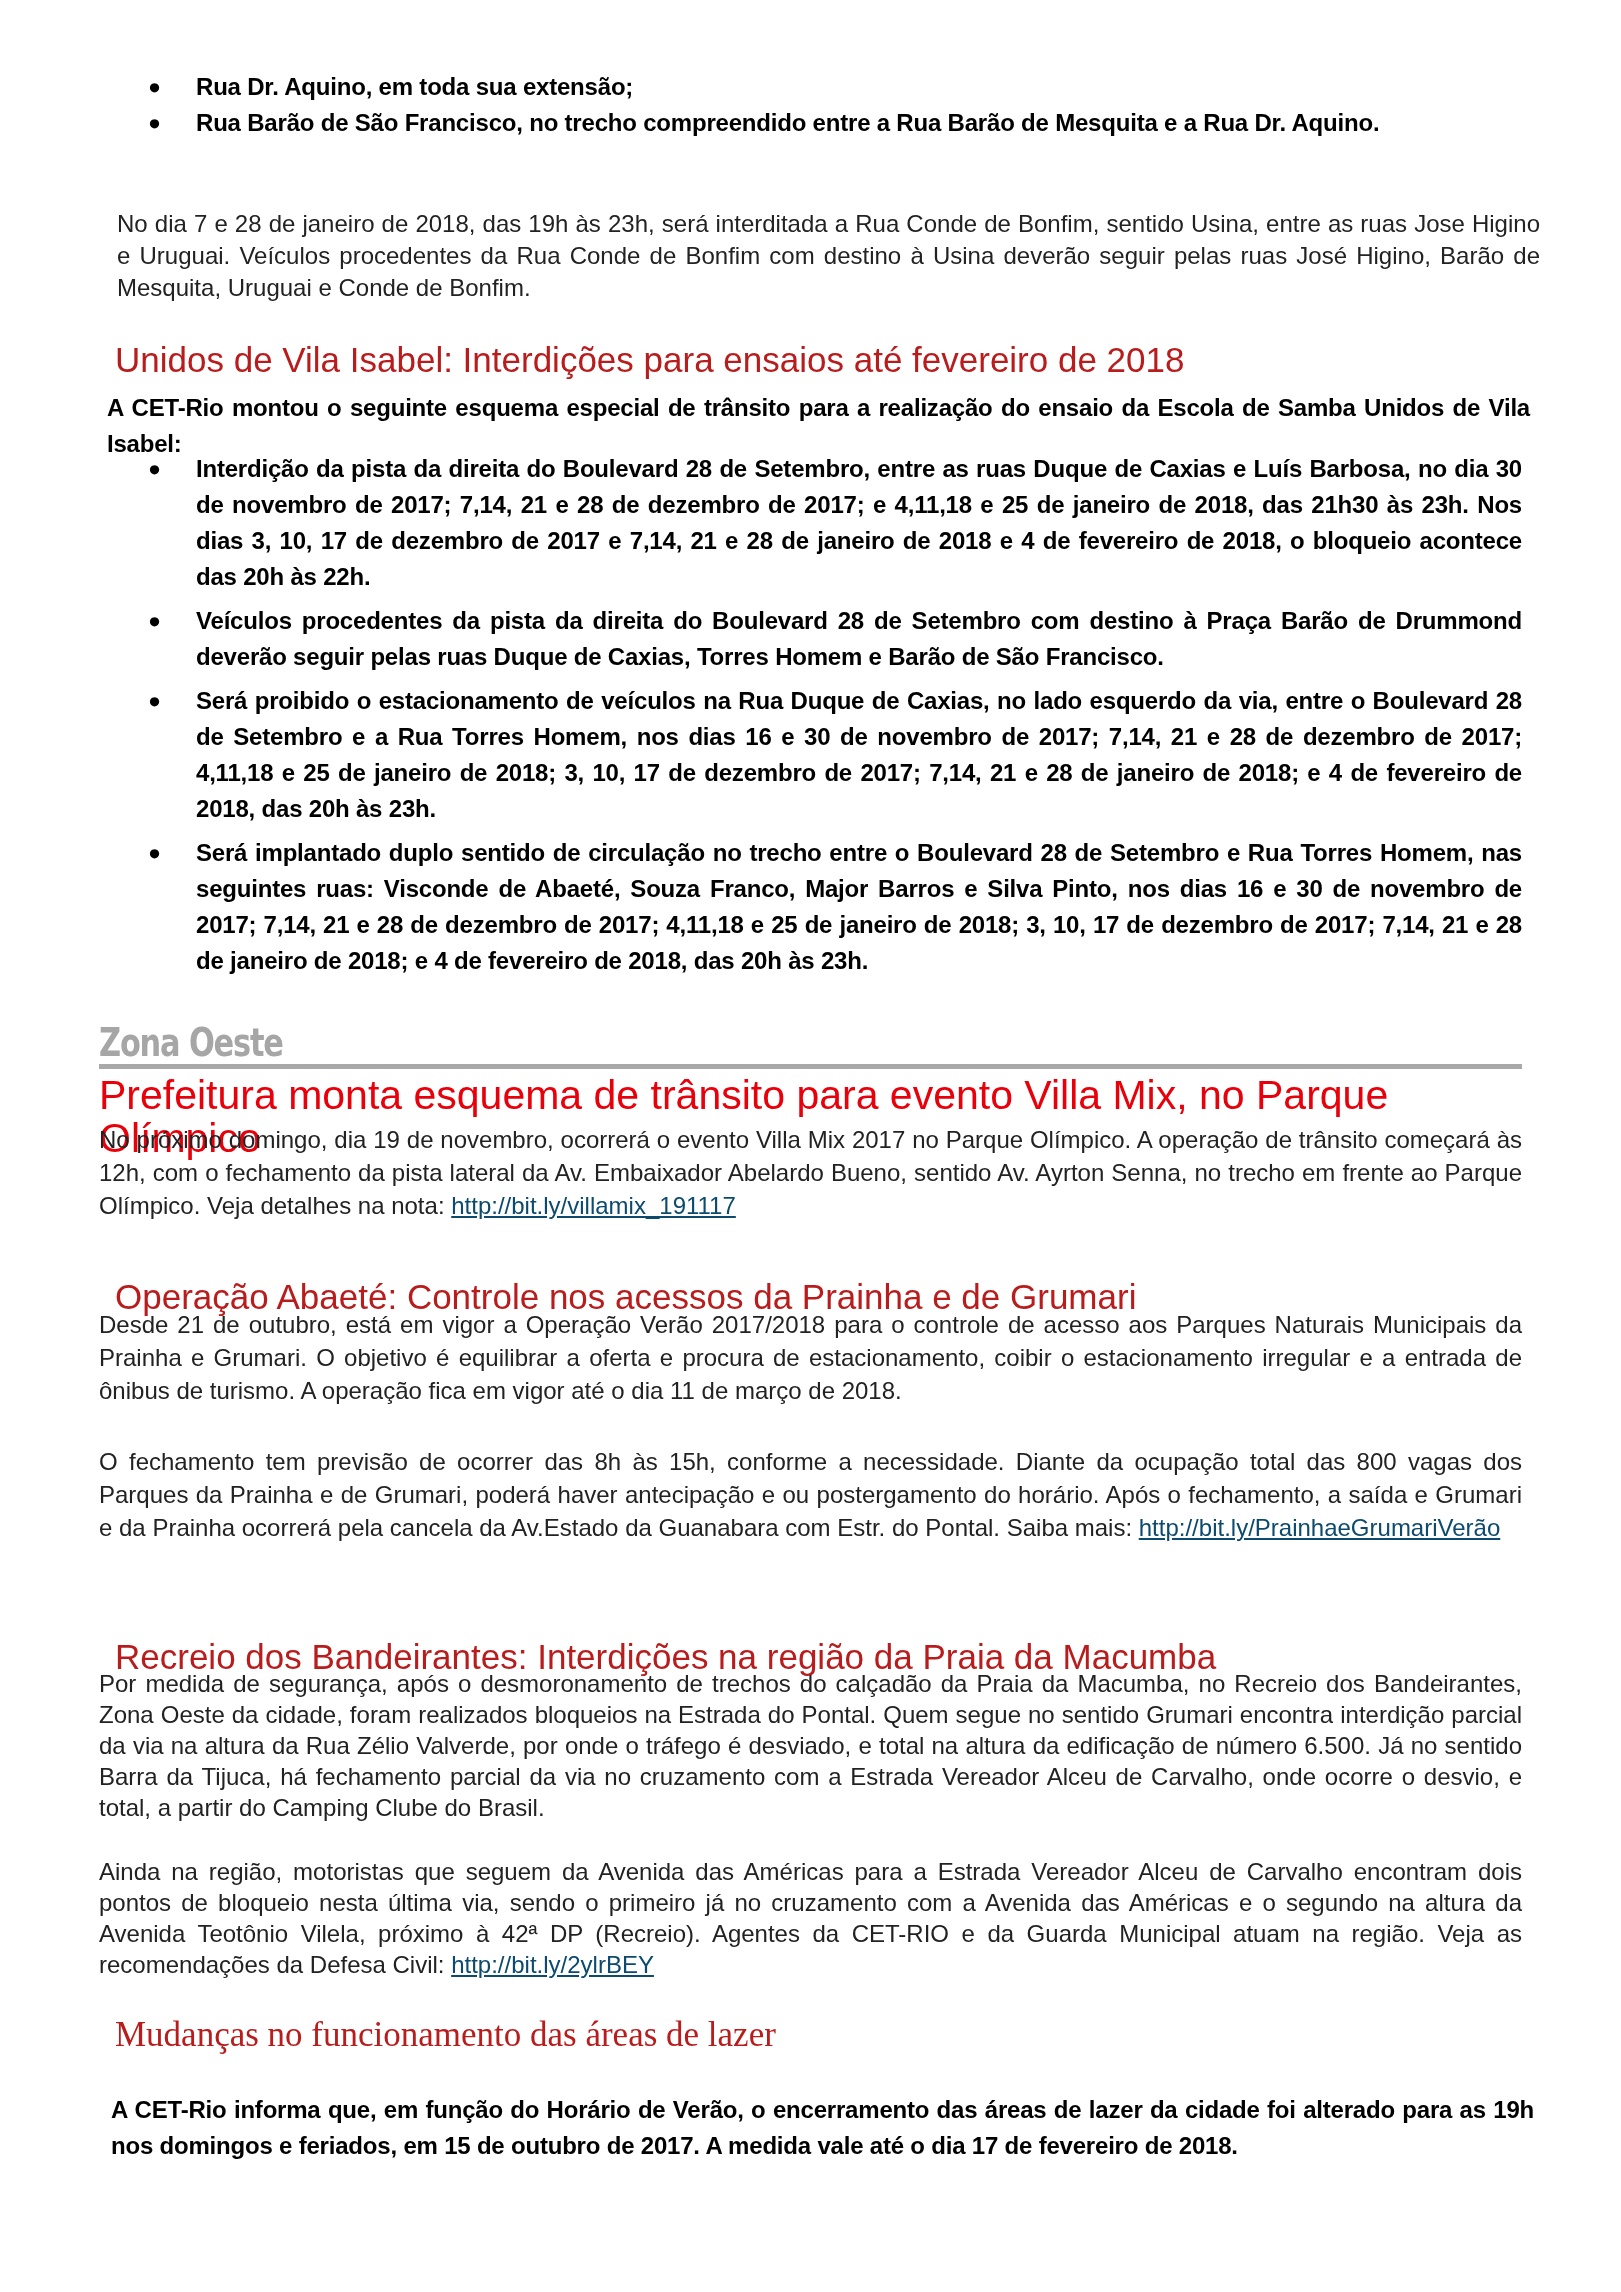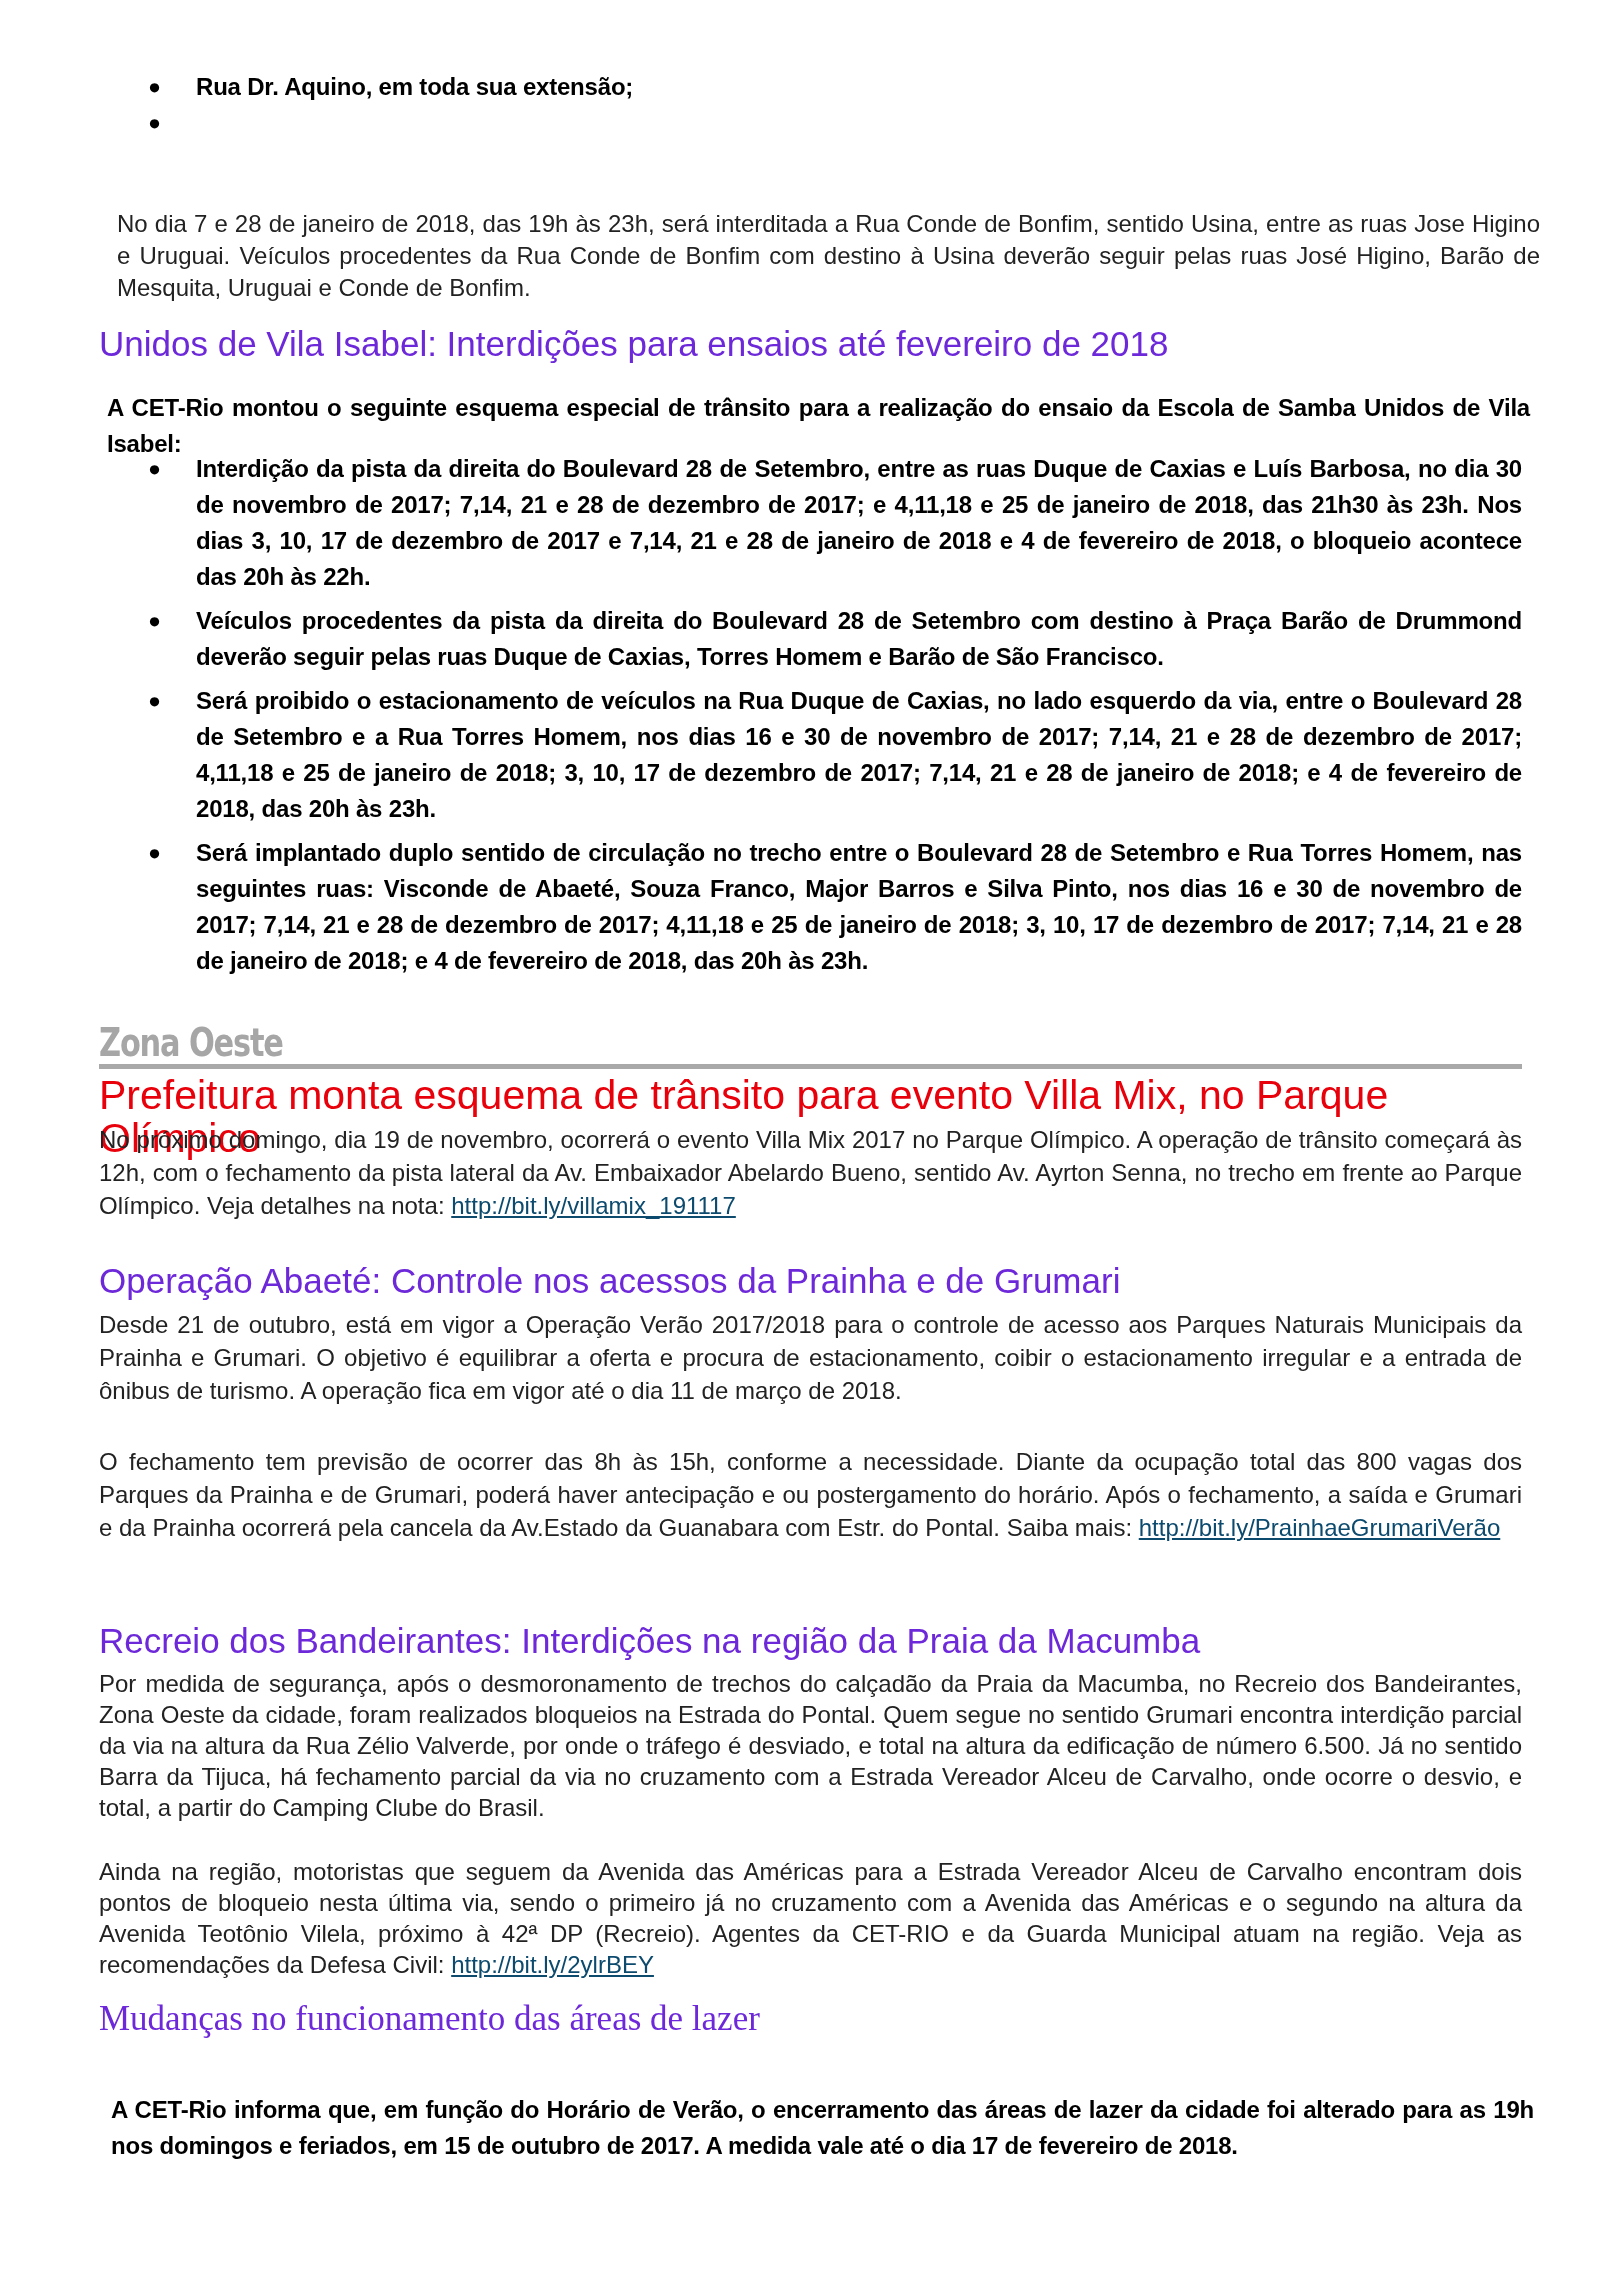--- a/index.html
+++ b/index.html
@@ -6,34 +6,34 @@
   body { width: 1621px; height: 2293px; position: relative; overflow: hidden; }
   .page { position: absolute; left: 99px; top: 0; width: 1423px; font-family: "Liberation Sans", sans-serif; color: #111; }
   .blk { position: absolute; left: 0; width: 1423px; }
   .bold-text { font-weight: bold; font-size: 24px; line-height: 36px; color: #000; letter-spacing: -0.2px; }
   .body-text { font-size: 24px; line-height: 32px; color: #222; text-align: justify; text-align-last: left; }
   .bold-just { font-weight: bold; font-size: 24px; line-height: 36px; color: #000; text-align: justify; text-align-last: left; letter-spacing: -0.2px; }
   .bullets { list-style: none; margin: 0; padding: 0; }
   .bullets li { position: relative; padding-left: 97px; }
   .bullets li .dot { position: absolute; left: 49px; top: 0; font-size: 21.6px; }
   .bl { text-align: justify; text-align-last: left; margin-top: 8px; }
-  .h-blue { font-size: 35px; line-height: 43px; color: #6d28d9; font-weight: normal; margin: 0; }
+  .h-blue { font-size: 35px; line-height: 43px; color: #b91c1c; font-weight: normal; margin: 16px; }
   .h-red { font-size: 41px; line-height: 43px; color: #e8000b; font-weight: normal; margin: 0; }
   .zona { font-family: "DejaVu Sans", sans-serif; font-weight: bold; font-size: 39px; line-height: 47px; color: #a6a6a6; letter-spacing: -1.5px; transform: scaleX(0.78); transform-origin: left; }
   .rule { position: absolute; left: 0; width: 1423px; height: 4.9px; background: #a9a9a9; }
   a.lnk { color: #0c4a6e; text-decoration: underline; }
 </style>
 </head>
 <body>
 
 <div class="page">
 
   <ul class="blk bullets bold-text" style="top:69px;">
     <li><span class="dot">●</span><span>Rua Dr. Aquino, em toda sua extensão;</span></li>
-    <li><span class="dot">●</span></li>
+    <li><span class="dot">●</span><span>Rua Barão de São Francisco, no trecho compreendido entre a Rua Barão de Mesquita e a Rua Dr. Aquino.</span></li>
   </ul>
 
   <p class="blk body-text" style="top:190px; margin:18px;">No dia 7 e 28 de janeiro de 2018, das 19h às 23h, será interditada a Rua Conde de Bonfim, sentido Usina, entre as ruas Jose Higino e Uruguai. Veículos procedentes da Rua Conde de Bonfim com destino à Usina deverão seguir pelas ruas José Higino, Barão de Mesquita, Uruguai e Conde de Bonfim.</p>
 
   <h2 class="blk h-blue" style="top:322px;">Unidos de Vila Isabel: Interdições para ensaios até fevereiro de 2018</h2>
   <p class="blk bold-just" style="top:382px; margin:8px;">A CET-Rio montou o seguinte esquema especial de trânsito para a realização do ensaio da Escola de Samba Unidos de Vila Isabel:</p>
 
   <ul class="blk bullets bold-just" style="top:443px;">
     <li>
         <span class="dot">●</span>

